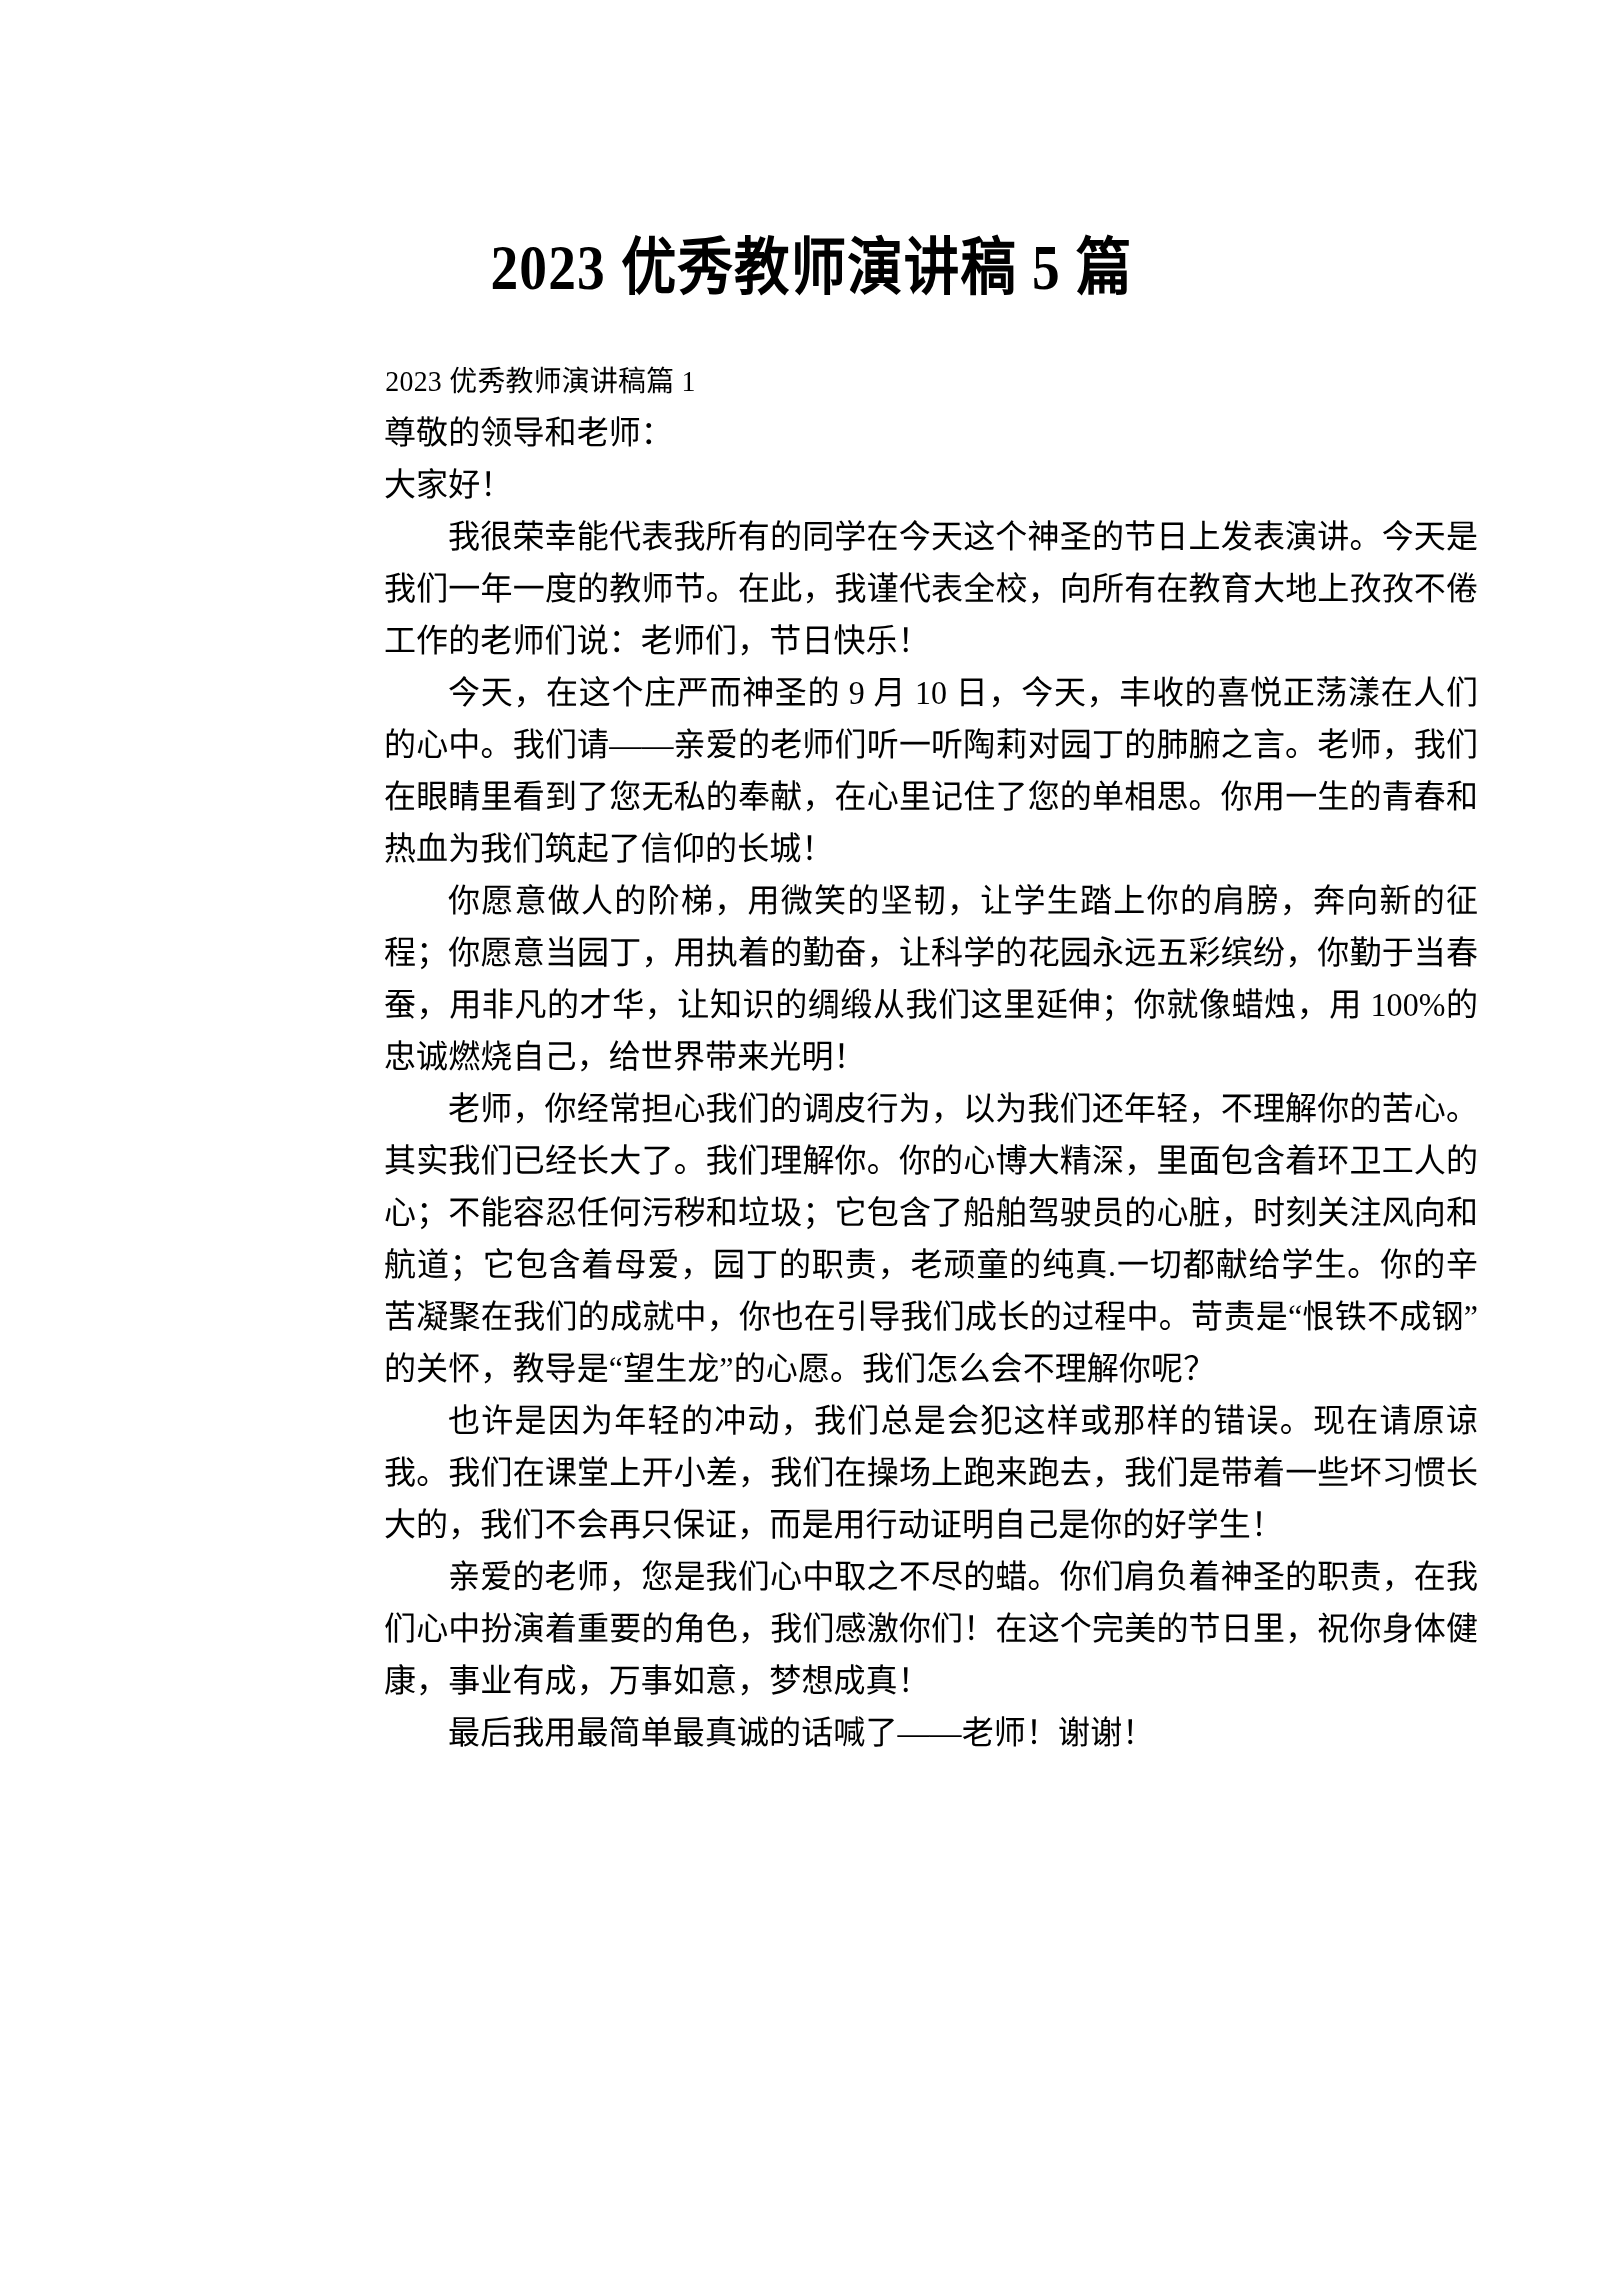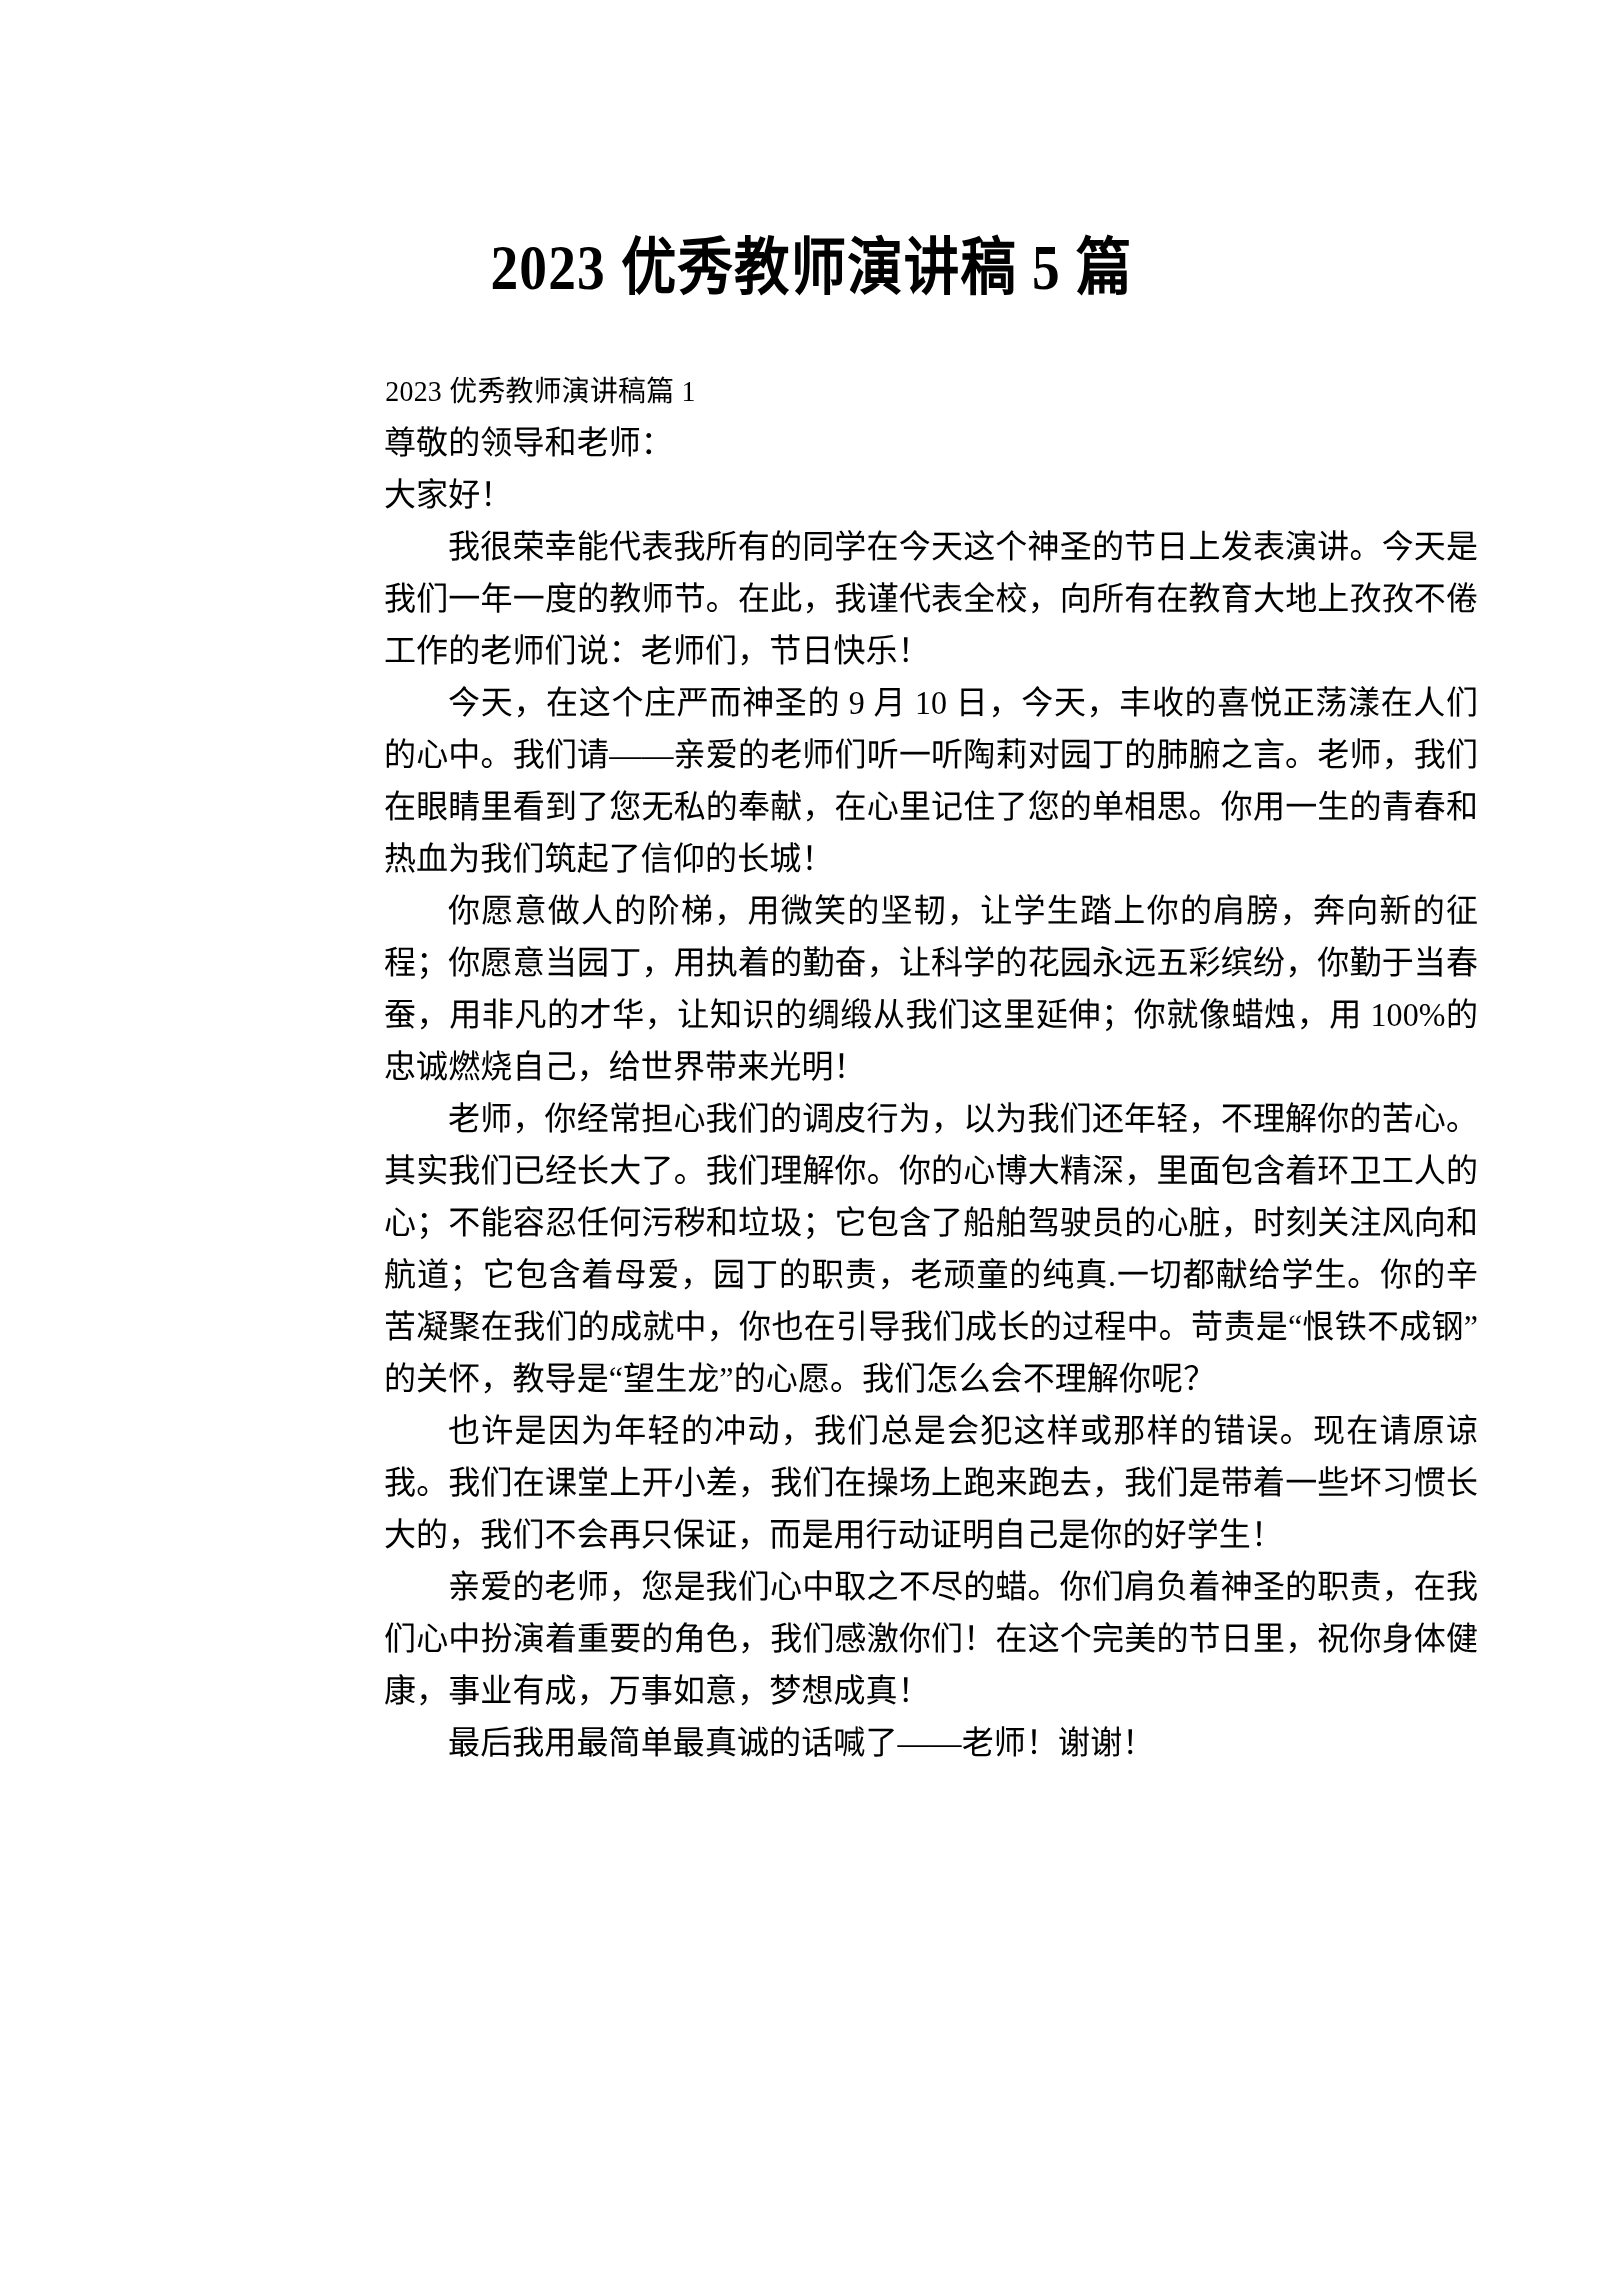--- a/index.html
+++ b/index.html
@@ -34,21 +34,21 @@
     letter-spacing: 1.3px;
     transform: scaleX(0.88);
     transform-origin: center top;
     white-space: nowrap;
   }
 
   
   .body-column {
     position: absolute;
     left: 247px;
-    top: 353px;
+    top: 343px;
     width: 1128px;
   }
 
   .doc-subtitle {
     font-family: "Liberation Serif", "DejaVu Serif", serif;
     font-size: 29px;
     line-height: 52px;
     color: #000000;
     text-indent: 0;
     margin: 0 0 0 0;

